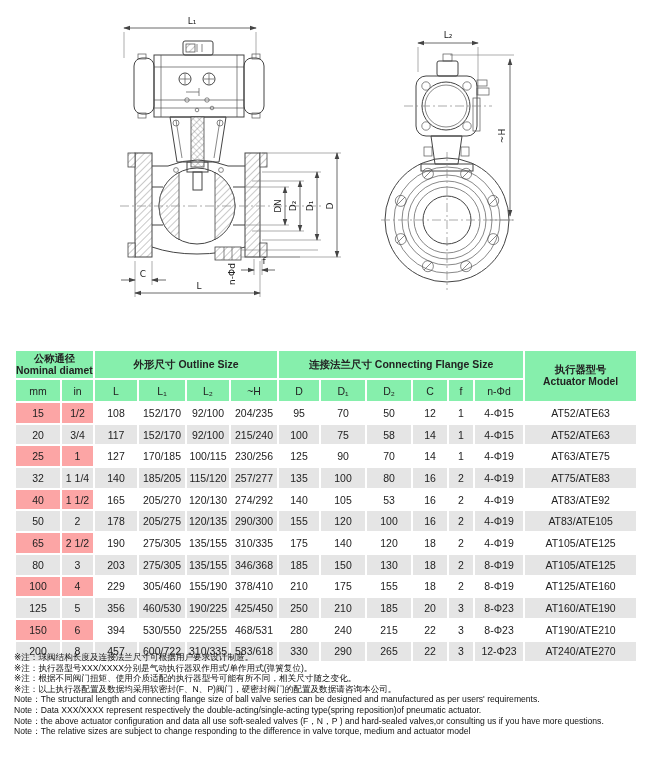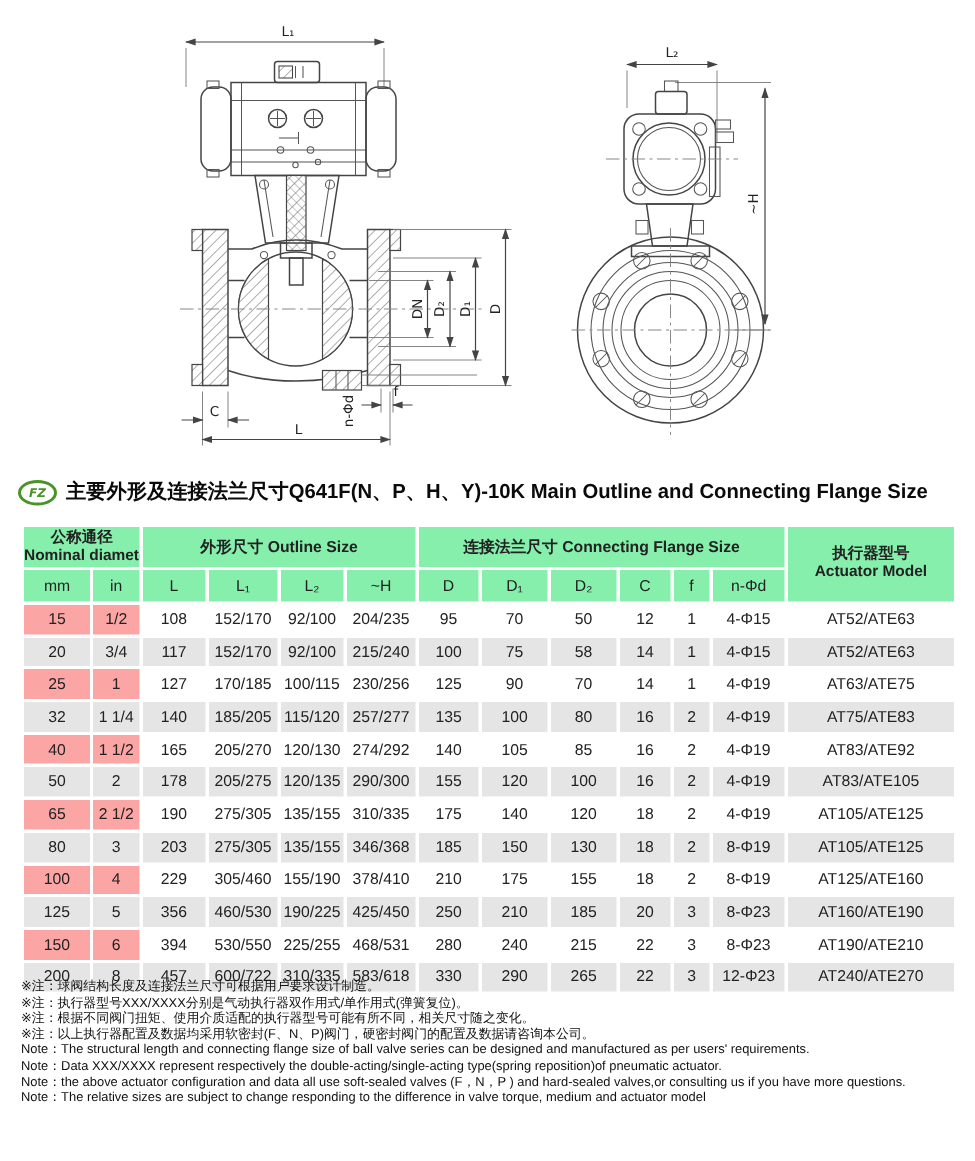--- a/index.html
+++ b/index.html
@@ -224,24 +224,20 @@
           <line class="tn" x1="397" y1="205" x2="405" y2="197"></line>
         <circle class="tn" cx="427.9" cy="173.8" r="5.5"></circle>
           <line class="tn" x1="424" y1="178" x2="432" y2="170"></line>
       </g>
 
       <line class="cl" x1="381" y1="220" x2="513" y2="220"></line>
       <line class="cl" x1="447" y1="152" x2="447" y2="290"></line>
     </g>
   </svg>
 
-  <div class="title-row">
-    <span class="logo">FZ</span>
-    <span class="title">主要外形及连接法兰尺寸Q641F(N、P、H、Y)-10K  Main Outline and Connecting Flange Size</span>
-  </div>
 
   <table class="spec">
     <colgroup>
       <col style="width:46px">
         <col style="width:33px">
         <col style="width:44px">
         <col style="width:48px">
       <col style="width:44px">
         <col style="width:48px">
         <col style="width:42px">
@@ -343,21 +339,21 @@
         </tr>
         <tr>
           <td class="g">40</td>
           <td class="g">1 1/2</td>
           <td>165</td>
           <td>205/270</td>
           <td>120/130</td>
           <td>274/292</td>
           <td>140</td>
           <td>105</td>
-          <td>85</td>
+          <td>53</td>
           <td>16</td>
           <td>2</td>
           <td>4-Φ19</td>
           <td>AT83/ATE92</td>
         </tr>
         <tr class="alt">
           <td class="g">50</td>
           <td class="g">2</td>
           <td>178</td>
           <td>205/275</td>

